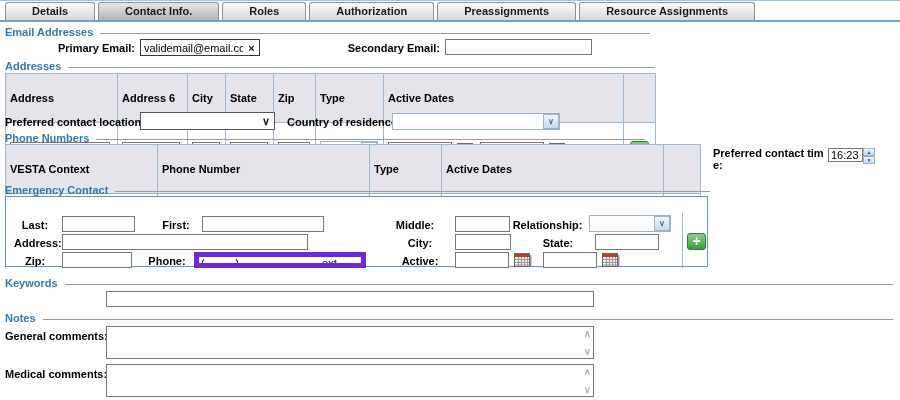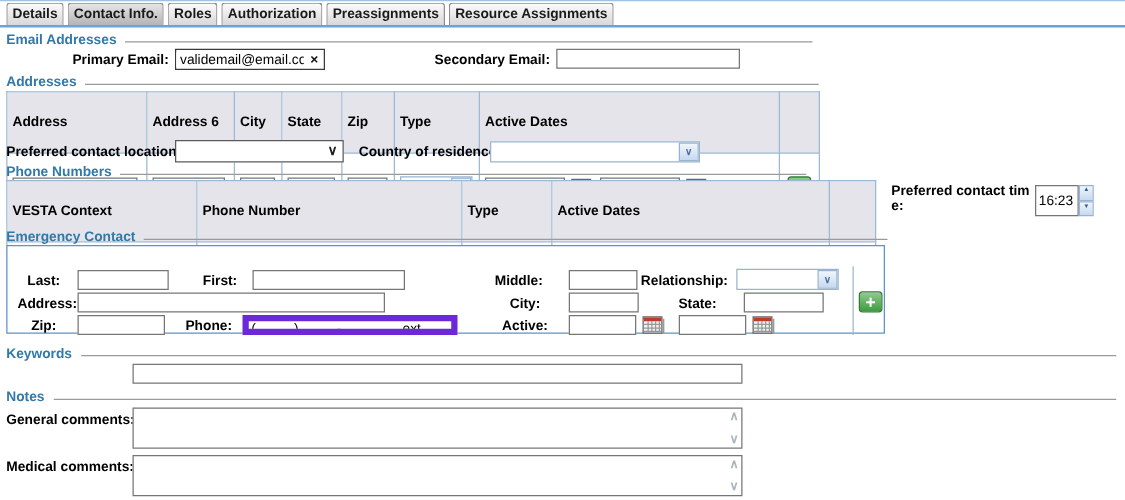--- a/index.html
+++ b/index.html
@@ -7,21 +7,21 @@
   body {
     width:900px; height:400px; position:relative; overflow:hidden;
     background:#ffffff; color:#000;
     font-family:"Liberation Sans", sans-serif; font-size:11px;
   }
   .topline { position:absolute; top:0; left:0; width:900px; height:1px; background:#9dc3e6; }
 
   
   .tabbar { position:absolute; top:2px; left:5px; display:flex; gap:3px; }
   .tab {
-    height:18px; line-height:17px; padding:0 4px; white-space:nowrap;
+    height:18px; line-height:17px; padding:0 26px; white-space:nowrap;
     background:linear-gradient(#fbfbfb,#d8d8d8);
     border:1px solid #8f8f8f; border-bottom:none; border-radius:3px 3px 0 0;
     font-weight:bold; color:#1a1a1a; cursor:default;
   }
   .tab.active { background:linear-gradient(#e6e6e6,#b4b4b4); }
   .tab-underline { position:absolute; top:20px; left:0; width:900px; height:2px; background:#6ca2d8; }
 
   
   .sec { position:absolute; display:flex; align-items:center; gap:7px; }
   .sec .t { color:#3179a8; font-weight:bold; white-space:nowrap; }
@@ -66,21 +66,21 @@
   .addbtn {
     width:19px; height:17px; border:1px solid #2e7d32; border-radius:3px;
     background:linear-gradient(#8fcb8f,#3f9c3f); color:#fff;
     font-weight:bold; font-size:14px; line-height:15px; text-align:center; cursor:default;
   }
 
   
   .maskbox { border:5px solid #6d28d9; background:#fff; height:16px; white-space:pre; font:11px "Liberation Sans", sans-serif; padding:0 2px; overflow:hidden; }
 
   
-  .spinner { position:absolute; display:flex; align-items:stretch; height:25px; }
+  .spinner { position:absolute; display:flex; align-items:stretch; height:14px; }
   .spin-val { width:35px; border:1px solid #767676; font:11px "Liberation Sans", sans-serif; padding:0 2px; }
   .spin-btns { display:flex; flex-direction:column; width:12px; }
   .sb { flex:1; border:1px solid #9ab4d0; background:linear-gradient(#f0f6fc,#c6d9ef); font-size:5px; line-height:6px; text-align:center; color:#35608e; cursor:default; }
 
   
   .ebox { position:absolute; border:1px solid #5f93c3; background:#fff; }
   .ebox-hdr { height:16px; background:#e4e4ea; border-bottom:1px solid #9db8d2; font-weight:bold; padding:1px 5px; }
   .ebox .lblr { position:absolute; font-weight:bold; text-align:center; white-space:nowrap; }
   .vsep { position:absolute; border-left:1px solid #9db8d2; }
 

